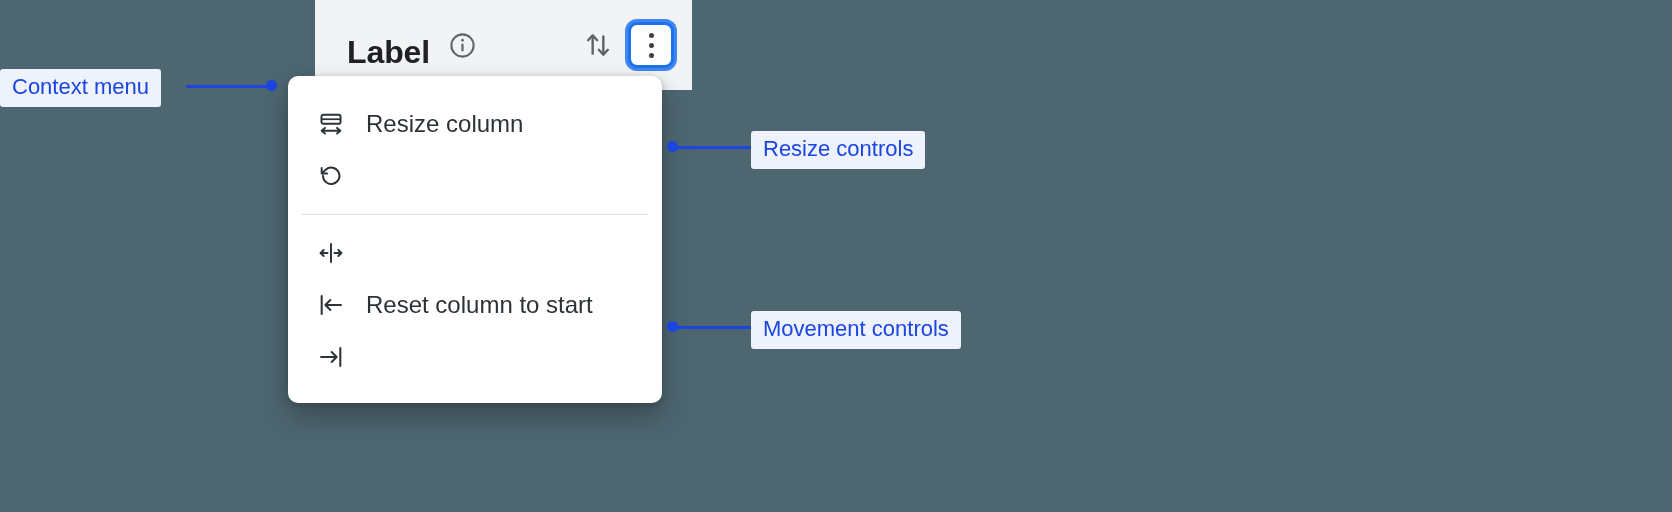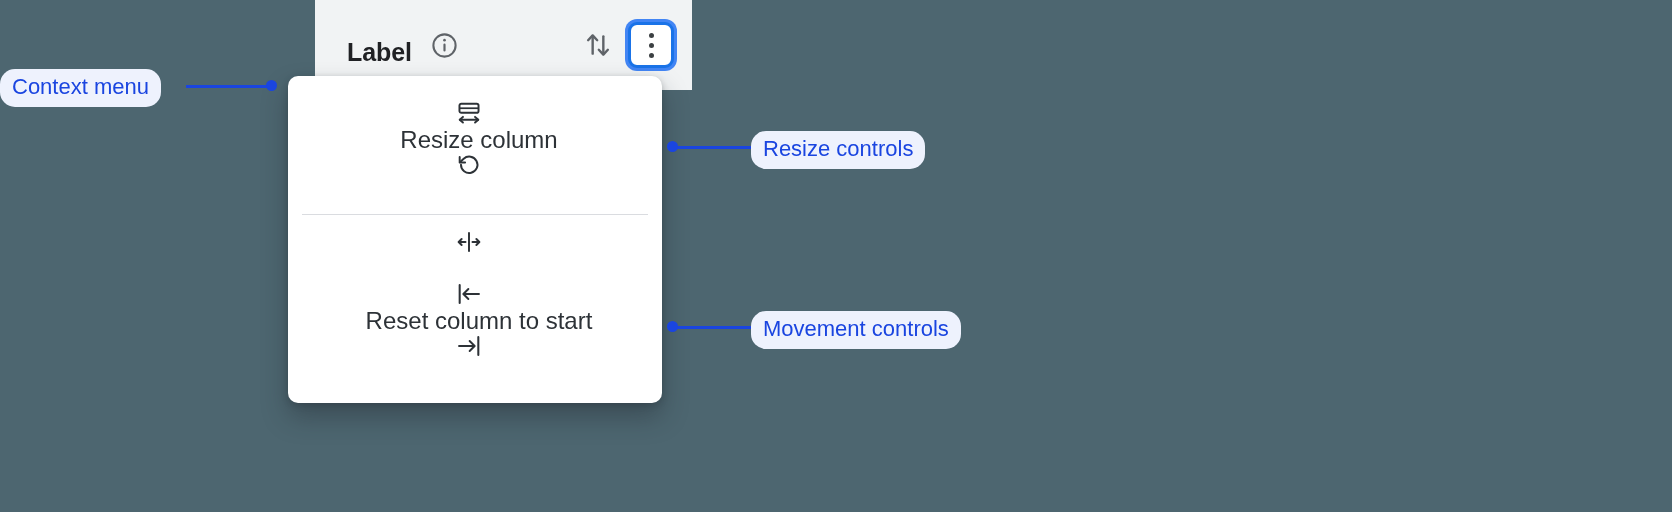--- a/index.html
+++ b/index.html
@@ -19,21 +19,21 @@
     left:315px; top:-10px;
     width:377px; height:100px;
     background:#f1f3f4;
     border-radius:10px 10px 0 0;
     box-sizing:border-box;
     display:flex;align-items:center;
     padding:0 18px 0 32px;
     z-index:3;
   }
   .col-header .label{
-    font-size:25px;font-weight:bold;color:#202124;
+    font-size:32px;font-weight:bold;color:#202124;
     letter-spacing:-0.1px;
     line-height:1;
     margin-top:24px;
   }
   .info-icon{
     margin-left:18px;margin-top:10px;
     width:29px;height:29px;display:block;
   }
   .hdr-spacer{flex:1;}
   .sort-btn{
@@ -66,21 +66,20 @@
     padding:22px 0 20px 0;
     z-index:5;
     box-sizing:border-box;
   }
   .menu-item{
     display:flex;align-items:center;
     height:52px;
     padding:0 20px 0 28px;
     cursor:pointer;
     box-sizing:border-box;
-    flex-direction:column;
   }
   .mi-icon{
     width:30px;height:30px;flex:0 0 30px;
     display:flex;align-items:center;justify-content:center;
     margin-right:20px;
   }
   .mi-label{
     font-size:24px;color:#2d3237;line-height:1;
     white-space:nowrap;
   }
@@ -88,21 +87,21 @@
     height:1px;background:#dadce0;
     margin:12px 14px 12px 14px;
   }
 
   
   .anno-chip{
     position:absolute;
     background:#eef2fd;
     color:#1a45e0;
     font-size:22px;
-    border-radius:15px;
+    border-radius:3px;
     padding:7px 12px 9px 12px;
     white-space:nowrap;
     line-height:1;
     z-index:8;
   }
   .anno-line{
     position:absolute;
     height:3px;
     background:#1a45e0;
     z-index:7;

